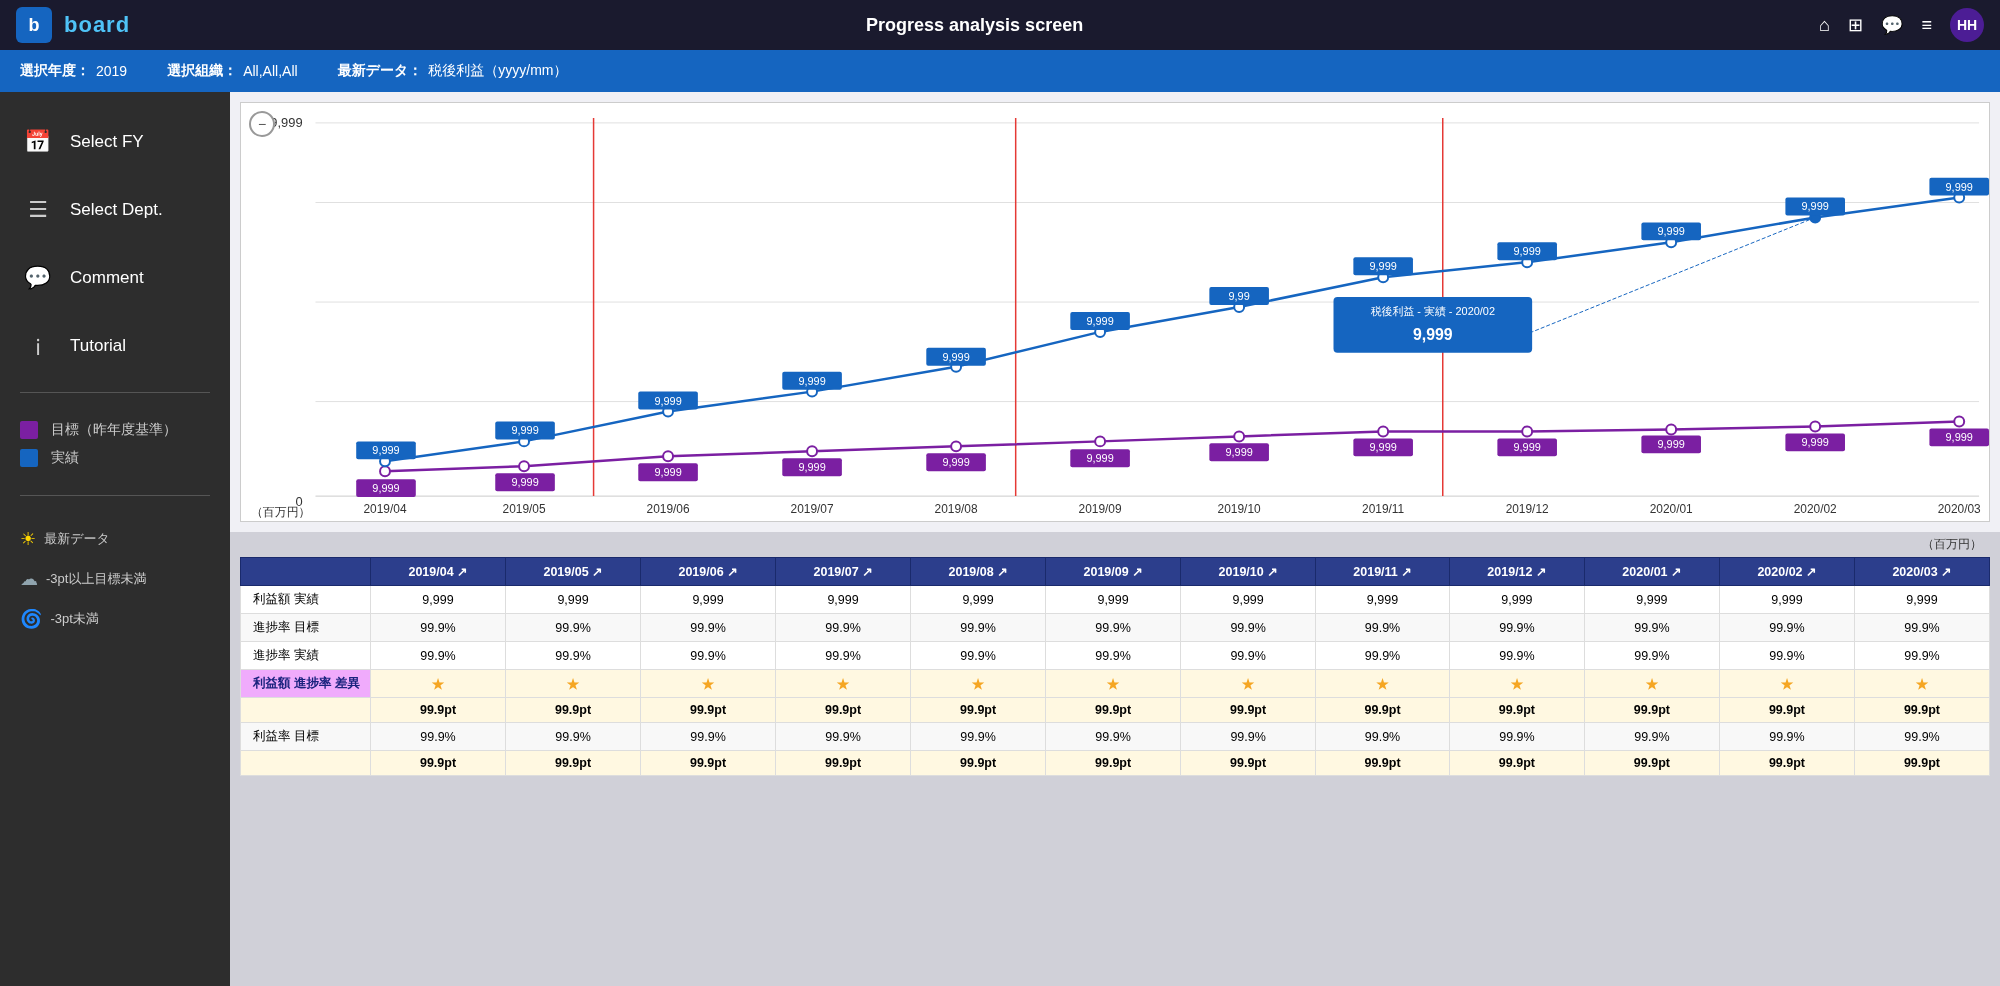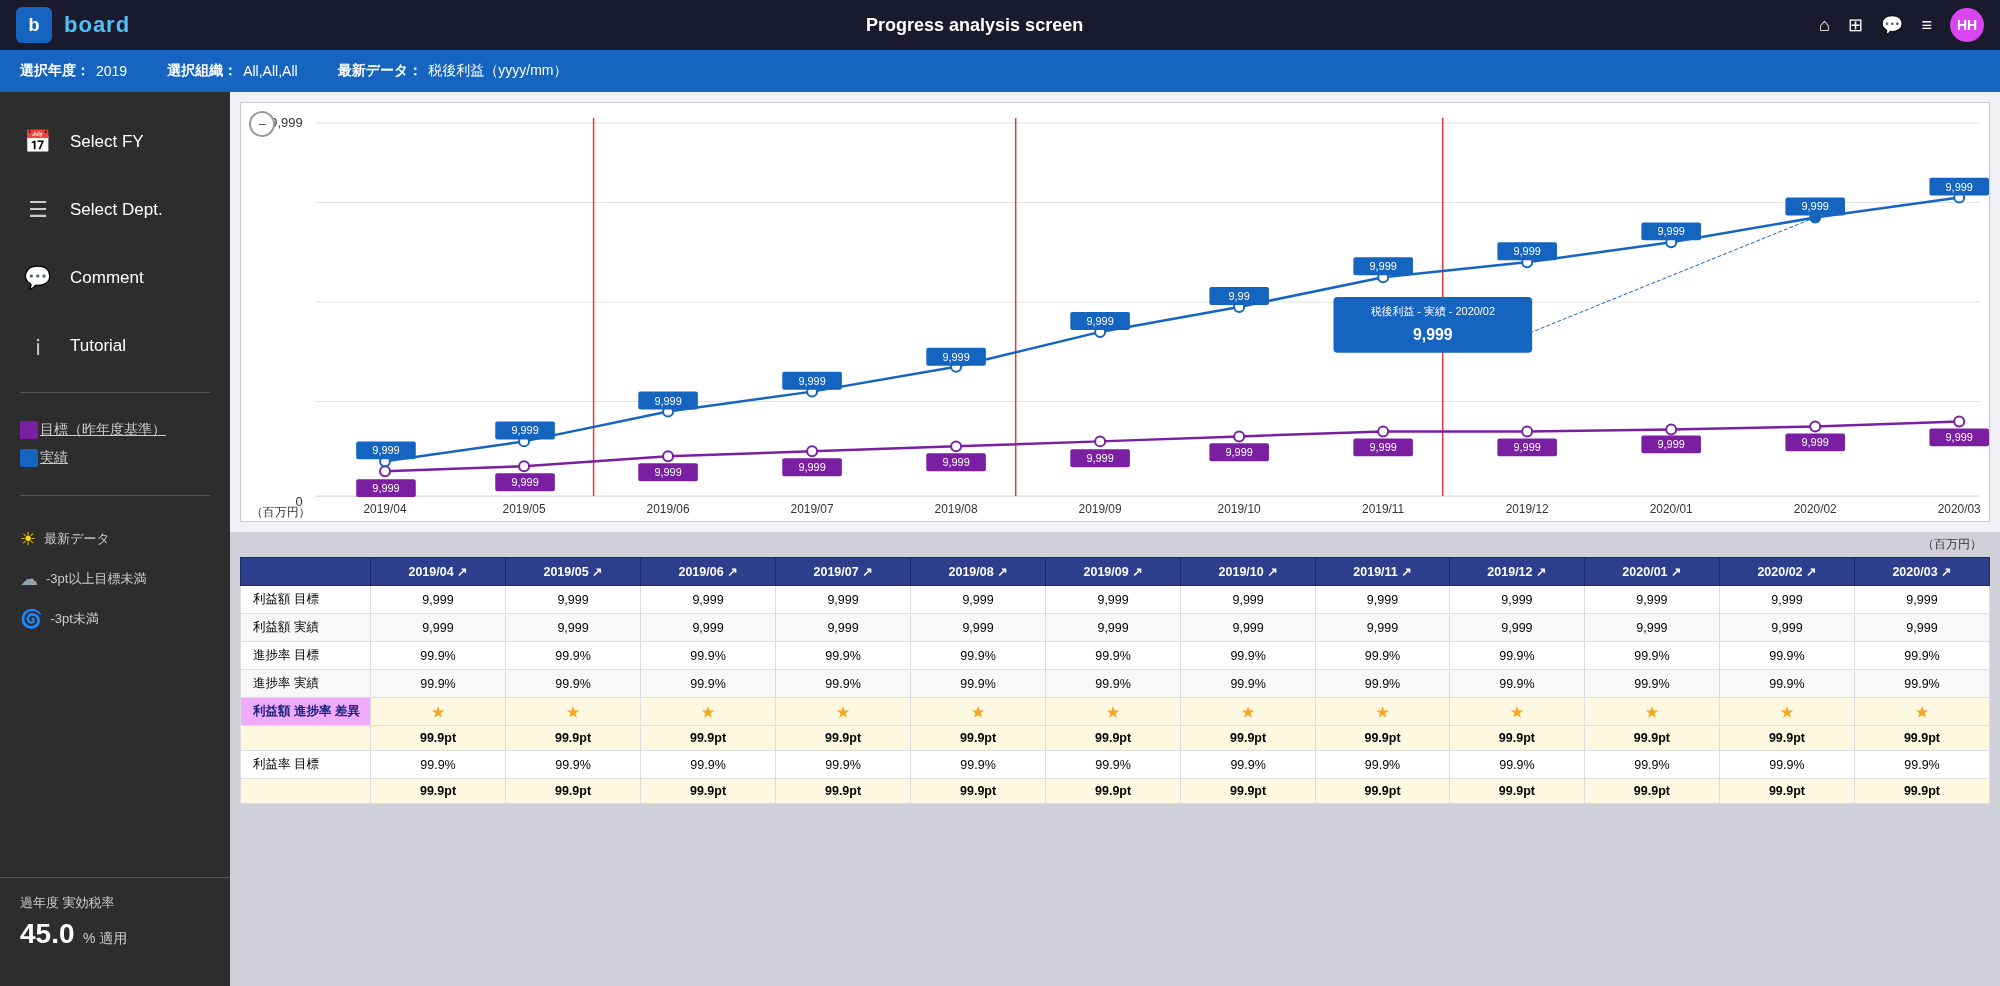--- a/index.html
+++ b/index.html
@@ -39,21 +39,21 @@
       gap: 18px;
       align-items: center;
     }
     .header-icon {
       color: white;
       font-size: 18px;
       cursor: pointer;
     }
     .header-avatar {
       width: 34px; height: 34px;
-      background: #d946ef;
+      background: #4c1d95;
       border-radius: 50%;
       display: flex; align-items: center; justify-content: center;
       color: white; font-weight: bold; font-size: 14px;
     }
 
     
     .info-bar {
       height: 42px;
       background: #1565c0;
       display: flex;
@@ -109,24 +109,23 @@
     }
     .sidebar-legend {
       padding: 12px 20px;
       display: flex;
       flex-direction: column;
       gap: 10px;
     }
     .legend-item {
       display: flex;
       align-items: center;
-      gap: 2px;
+      gap: 13px;
       color: #ccc;
       font-size: 14px;
-      text-decoration: underline;
     }
     .legend-box {
       width: 18px; height: 18px;
       border-radius: 2px;
     }
     .legend-box-purple { background: #7b1fa2; }
     .legend-box-blue { background: #1565c0; }
     .legend-condition {
       display: flex;
       align-items: center;
@@ -321,27 +320,20 @@
       <div class="legend-condition">
         <span class="legend-icon-cloud">☁</span>
         <span>-3pt以上目標未満</span>
       </div>
       <div class="legend-condition">
         <span class="legend-icon-wind">🌀</span>
         <span>-3pt未満</span>
       </div>
     </div>
 
-    <div class="sidebar-tax-section">
-      <div class="sidebar-tax-label">過年度 実効税率</div>
-      <div>
-        <span class="sidebar-tax-value">45.0</span>
-        <span class="sidebar-tax-suffix">% 適用</span>
-      </div>
-    </div>
   </div>
 
   <div class="content-area">
 
     <div class="chart-section">
       <div class="chart-container">
         <button class="chart-minimize-btn">−</button>
         <svg class="chart-svg" viewBox="0 0 1760 420" preserveAspectRatio="none">
 
           <text x="62" y="24" font-size="13" fill="#333" text-anchor="end">9,999</text>
@@ -474,35 +466,20 @@
             <th>2019/09 ↗</th>
             <th>2019/10 ↗</th>
             <th>2019/11 ↗</th>
             <th>2019/12 ↗</th>
             <th>2020/01 ↗</th>
             <th>2020/02 ↗</th>
             <th>2020/03 ↗</th>
           </tr>
         </thead>
         <tbody id="table-body">
-        <tr>
-              <td class="row-label">利益額 目標</td>
-              <td>9,999</td>
-              <td>9,999</td>
-              <td>9,999</td>
-              <td>9,999</td>
-              <td>9,999</td>
-              <td>9,999</td>
-              <td>9,999</td>
-              <td>9,999</td>
-              <td>9,999</td>
-              <td>9,999</td>
-              <td>9,999</td>
-              <td>9,999</td>
-            </tr>
             <tr>
               <td class="row-label">利益額 実績</td>
               <td>9,999</td>
               <td>9,999</td>
               <td>9,999</td>
               <td>9,999</td>
               <td>9,999</td>
               <td>9,999</td>
               <td>9,999</td>
               <td>9,999</td>

